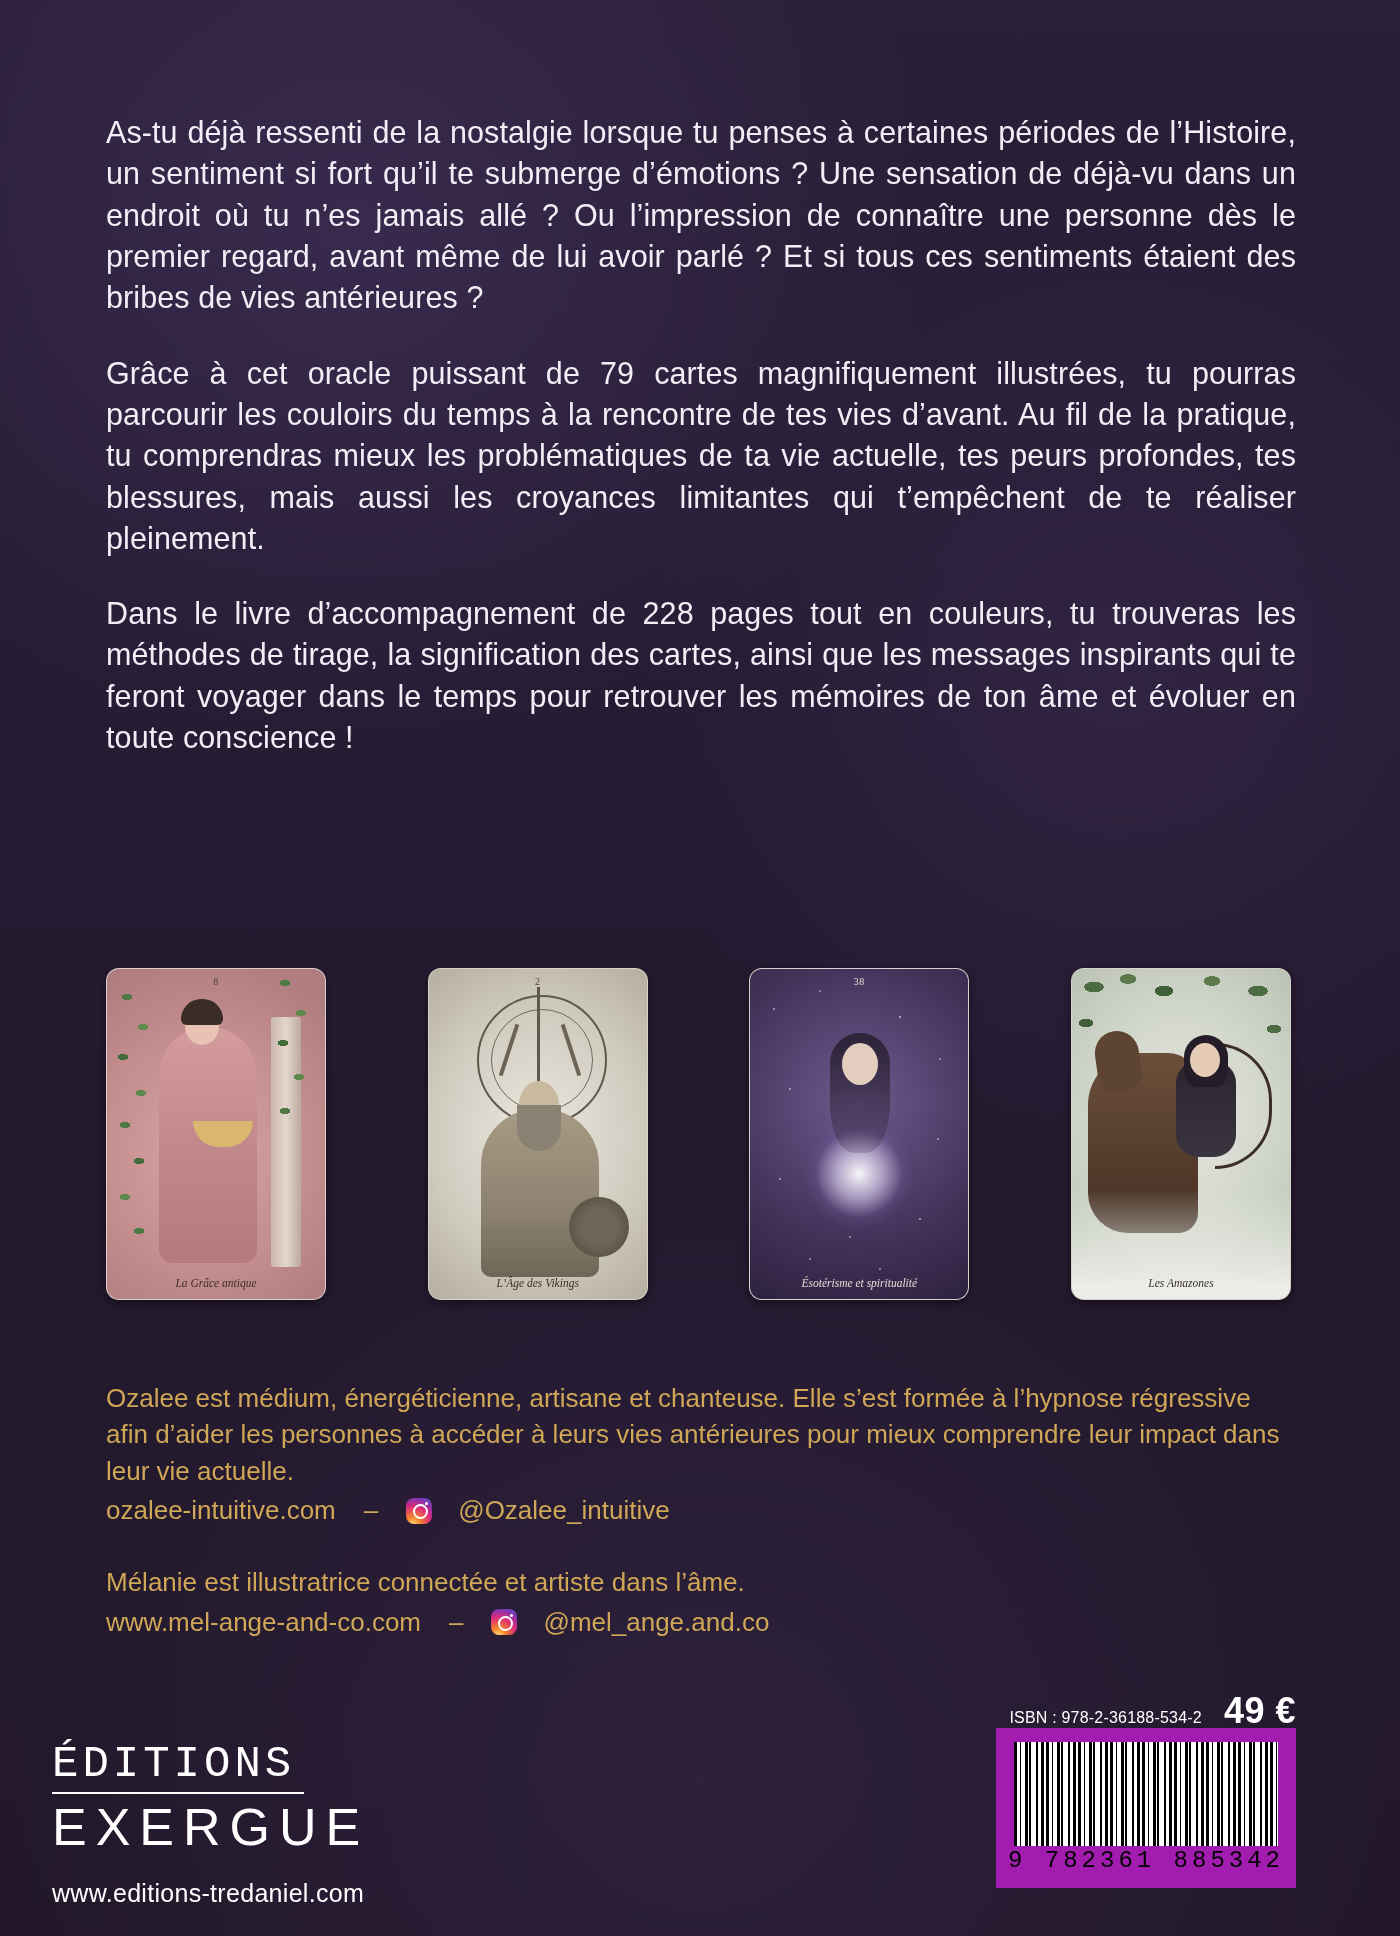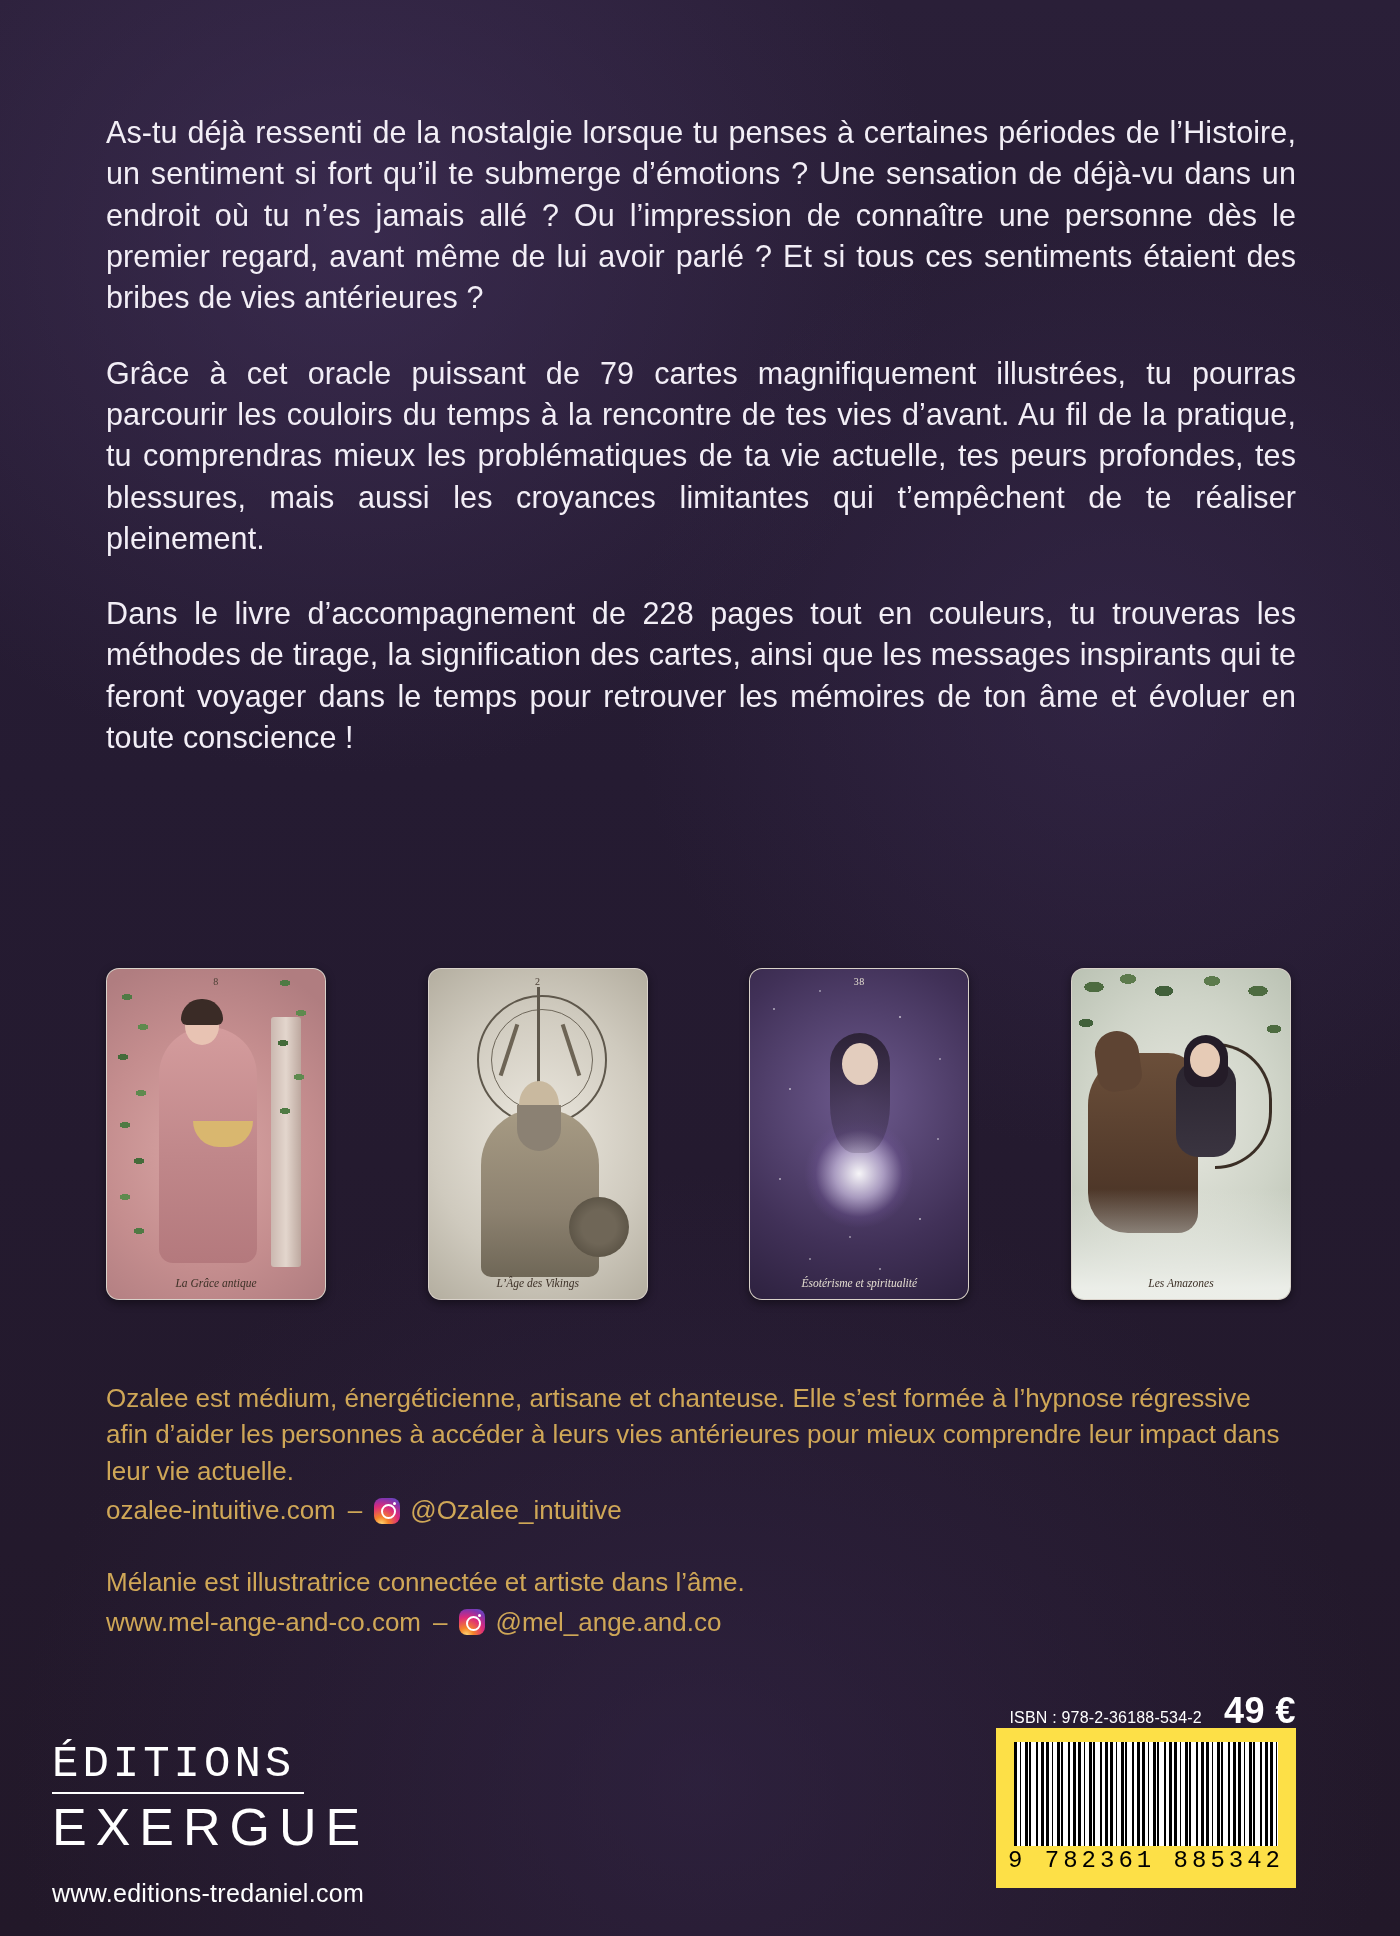--- a/index.html
+++ b/index.html
@@ -308,21 +308,21 @@
   .bios p {
     margin: 0 0 24px 0;
     color: #cfa757;
     font-size: 26px;
     line-height: 1.4;
   }
   .bios p.tight { margin-bottom: 6px; }
   .bios .links {
     display: flex;
     align-items: center;
-    gap: 0;
+    gap: 16px;
     color: #cfa757;
     font-size: 26px;
     flex-wrap: wrap;
   }
   .bios .dash { margin: 0 12px; }
   .ig-icon {
     display: inline-block;
     width: 26px; height: 26px;
     border-radius: 8px;
     background: radial-gradient(circle at 28% 100%, #ffd776 0%, #f58529 22%, #dd2a7b 55%, #8134af 80%, #515bd4 100%);
@@ -357,21 +357,21 @@
     font-size: 36px;
     font-weight: bold;
     letter-spacing: 0.5px;
   }
   .barcode {
     position: absolute;
     right: 104px;
     top: 1728px;
     width: 300px;
     height: 160px;
-    background: #fde047;
+    background: #a21caf;
     padding: 0;
   }
   .barcode .bars {
     position: absolute;
     left: 18px; top: 14px; right: 18px; height: 104px;
     background-image: repeating-linear-gradient(90deg,
       #000 0 3px, #fff 3px 6px, #000 6px 7px, #fff 7px 11px,
       #000 11px 14px, #fff 14px 15px, #000 15px 17px, #fff 17px 22px,
       #000 22px 24px, #fff 24px 27px, #000 27px 30px, #fff 30px 32px);
   }

